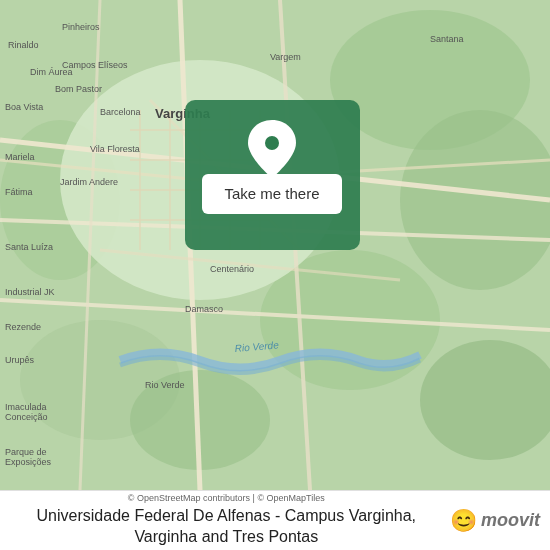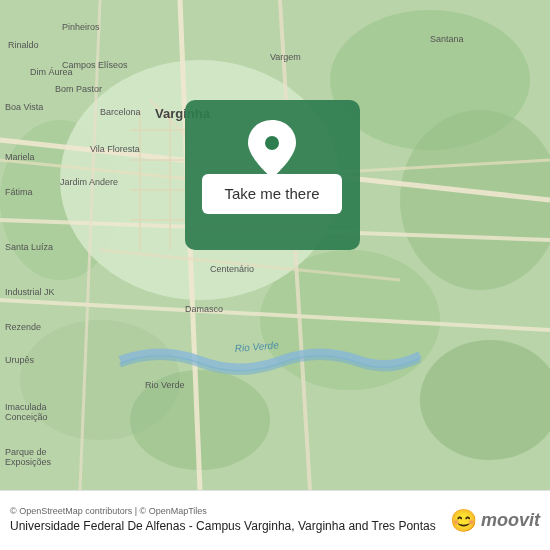--- a/index.html
+++ b/index.html
@@ -33,34 +33,35 @@
       height: 60px;
       background: white;
       position: absolute;
       bottom: 0;
       left: 0;
       display: flex;
       align-items: center;
       padding: 0 10px;
       gap: 8px;
       border-top: 1px solid #e0e0e0;
+      text-align: center;
     }
 
     #bottom-text {
       flex: 1;
     }
 
     #copyright-text {
       font-size: 9px;
       color: #666;
       margin-bottom: 3px;
     }
 
     #location-title {
-      font-size: 12px;
+      font-size: 16px;
       font-weight: 500;
       color: #222;
       line-height: 1.3;
     }
 
     #moovit-logo {
       display: flex;
       align-items: center;
       gap: 3px;
       flex-shrink: 0;

